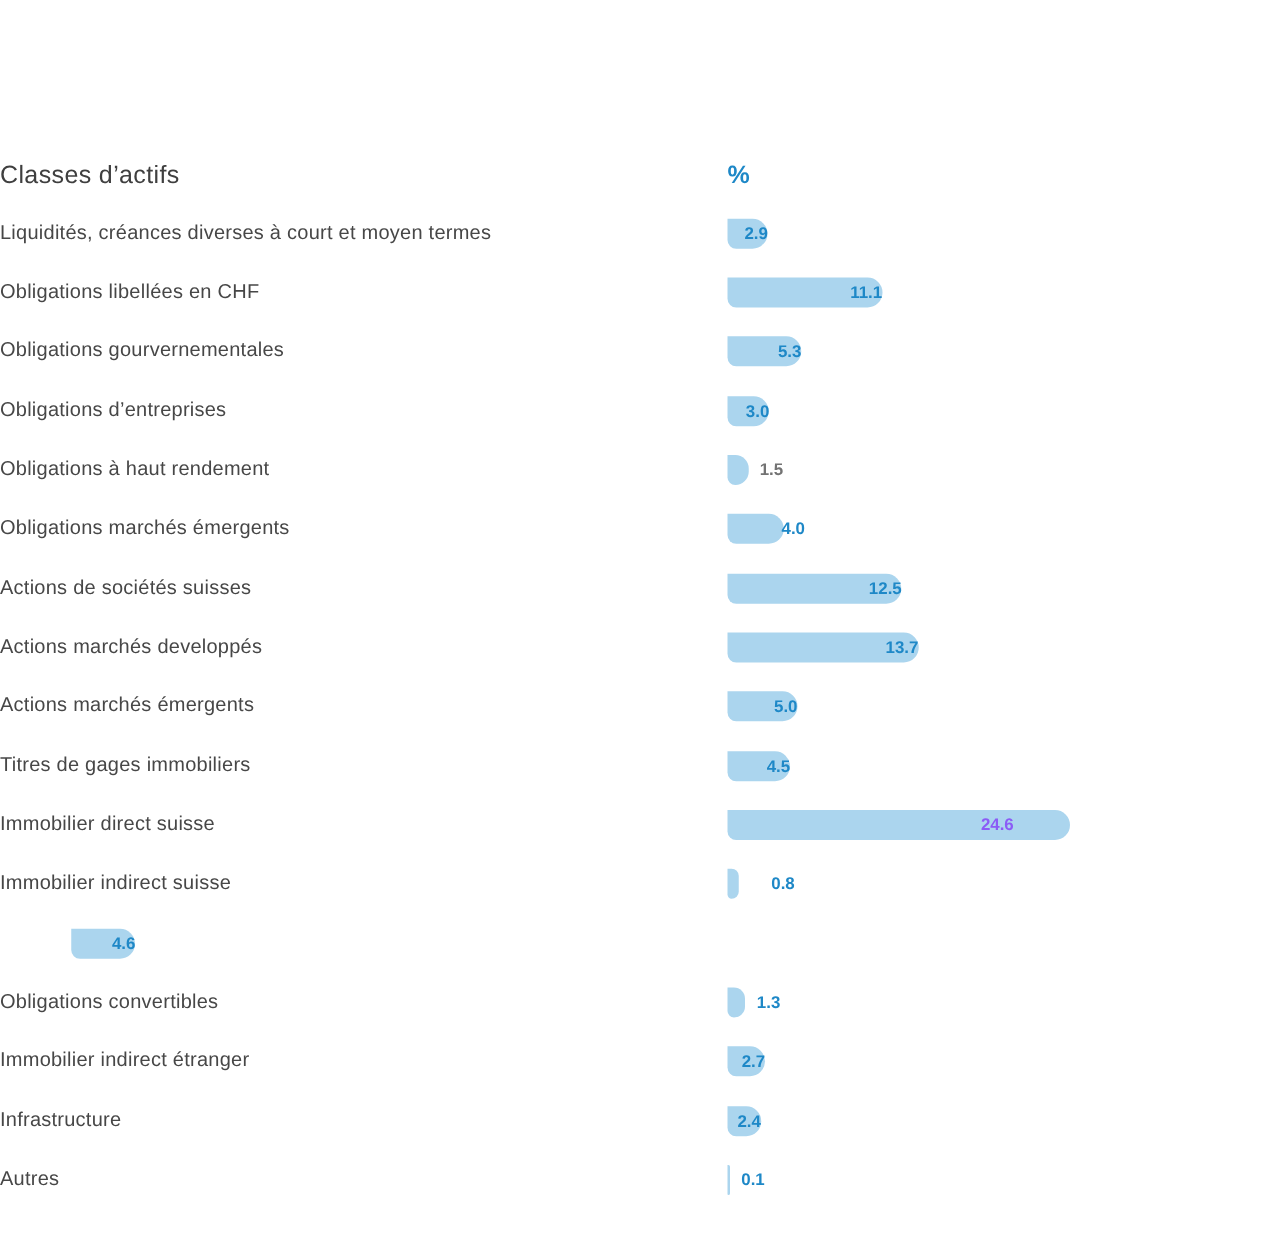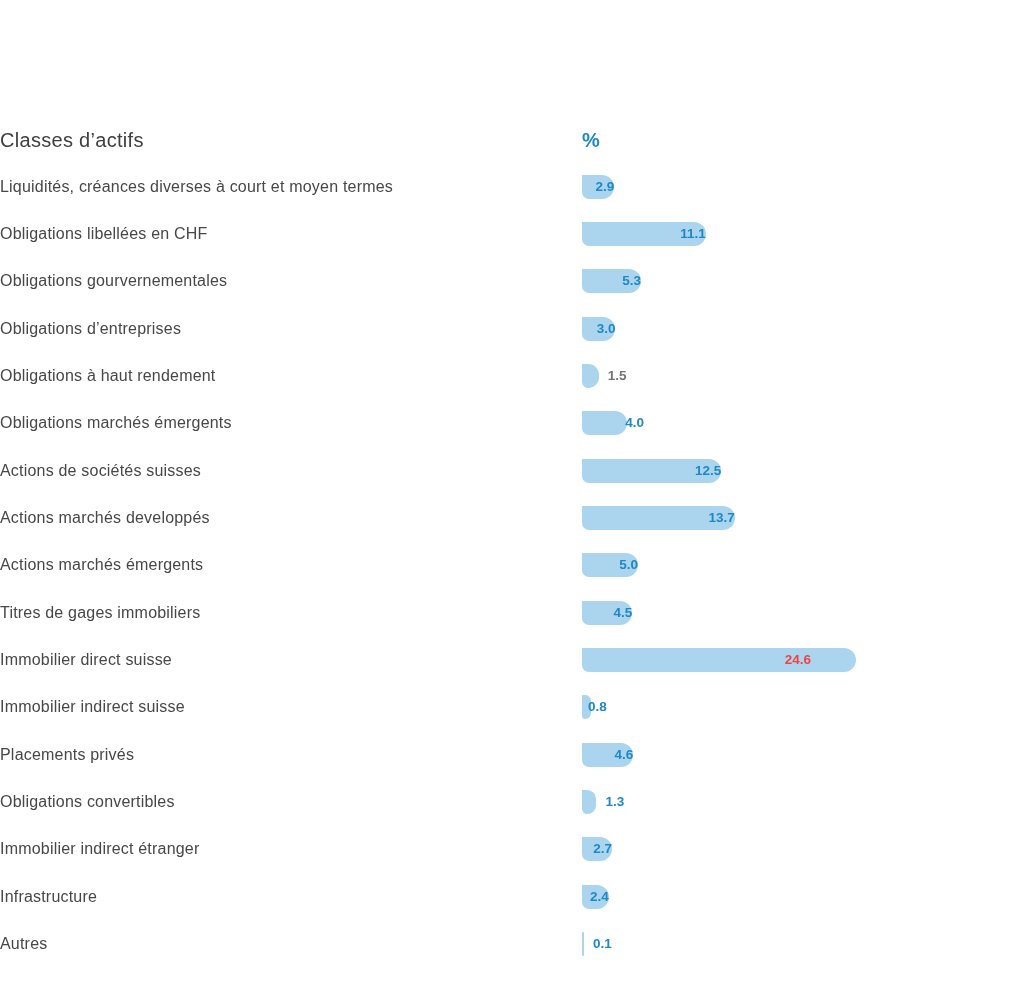--- a/index.html
+++ b/index.html
@@ -173,34 +173,33 @@
     <div class="bar-cell">
       <div class="bar" style="width: 50.175px; background: rgb(171, 213, 238);"></div>
       <span class="value inside" style="color: rgb(30, 136, 199); width: 50.175px;">4.5</span>
     </div>
   </div>
 
   <div class="row">
     <div class="label-cell row-label">Immobilier direct suisse</div>
     <div class="bar-cell">
       <div class="bar" style="width: 274.29px; background: rgb(171, 213, 238);"></div>
-      <span class="value inside" style="color: #ef4444; width: 229px;">24.6</span>
+      <span class="value inside" style="color: #8b5cf6; width: 229px;">24.6</span>
     </div>
   </div>
 
   <div class="row">
     <div class="label-cell row-label">Immobilier indirect suisse</div>
     <div class="bar-cell">
       <div class="bar" style="width: 8.92px; background: rgb(171, 213, 238);"></div>
-      <span class="value" style="color: rgb(30, 136, 199); left: 6px;">0.8</span>
-    </div>
-  </div>
-
-  <div class="row">
-    <div class="label-cell row-label">Placements privés</div>
+      <span class="value" style="color: rgb(30, 136, 199); left: 35px;">0.8</span>
+    </div>
+  </div>
+
+  <div class="row">
     <div class="bar-cell">
       <div class="bar" style="width: 51.29px; background: rgb(171, 213, 238);"></div>
       <span class="value inside" style="color: rgb(30, 136, 199); width: 51.29px;">4.6</span>
     </div>
   </div>
 
   <div class="row">
     <div class="label-cell row-label">Obligations convertibles</div>
     <div class="bar-cell">
       <div class="bar" style="width: 14.495px; background: rgb(171, 213, 238);"></div>

